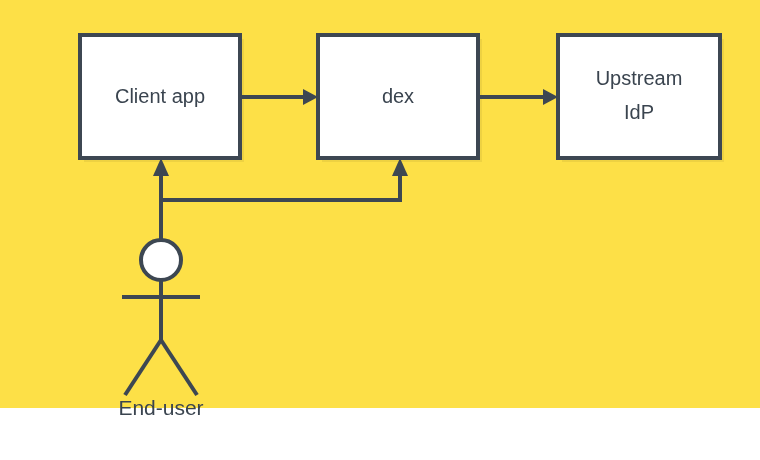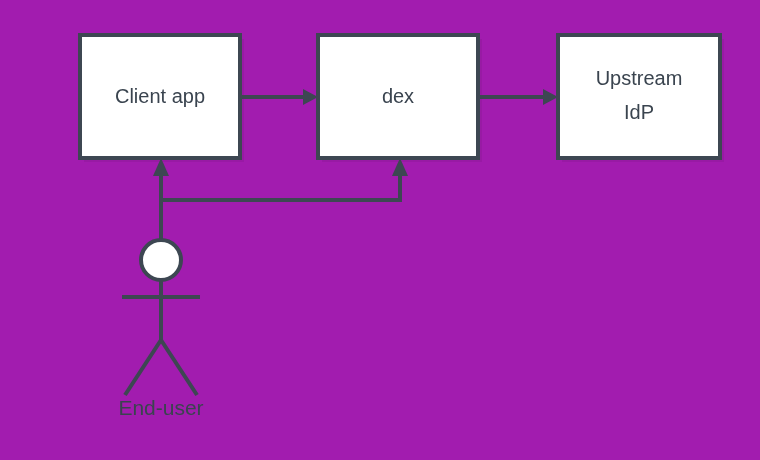--- a/index.html
+++ b/index.html
@@ -10,22 +10,22 @@
   }
   body {
     width: 760px;
     height: 460px;
     overflow: hidden;
     font-family: "Liberation Sans", sans-serif;
   }
   #canvas-root {
     position: relative;
     width: 760px;
-    height: 460px;
-    background: #a21caf;
+    height: 408px;
+    background: #fde047;
     text-align: right;
   }
   svg#diagram {
     position: absolute;
     top: 0;
     left: 0;
     width: 760px;
     height: 460px;
     display: block;
   }

